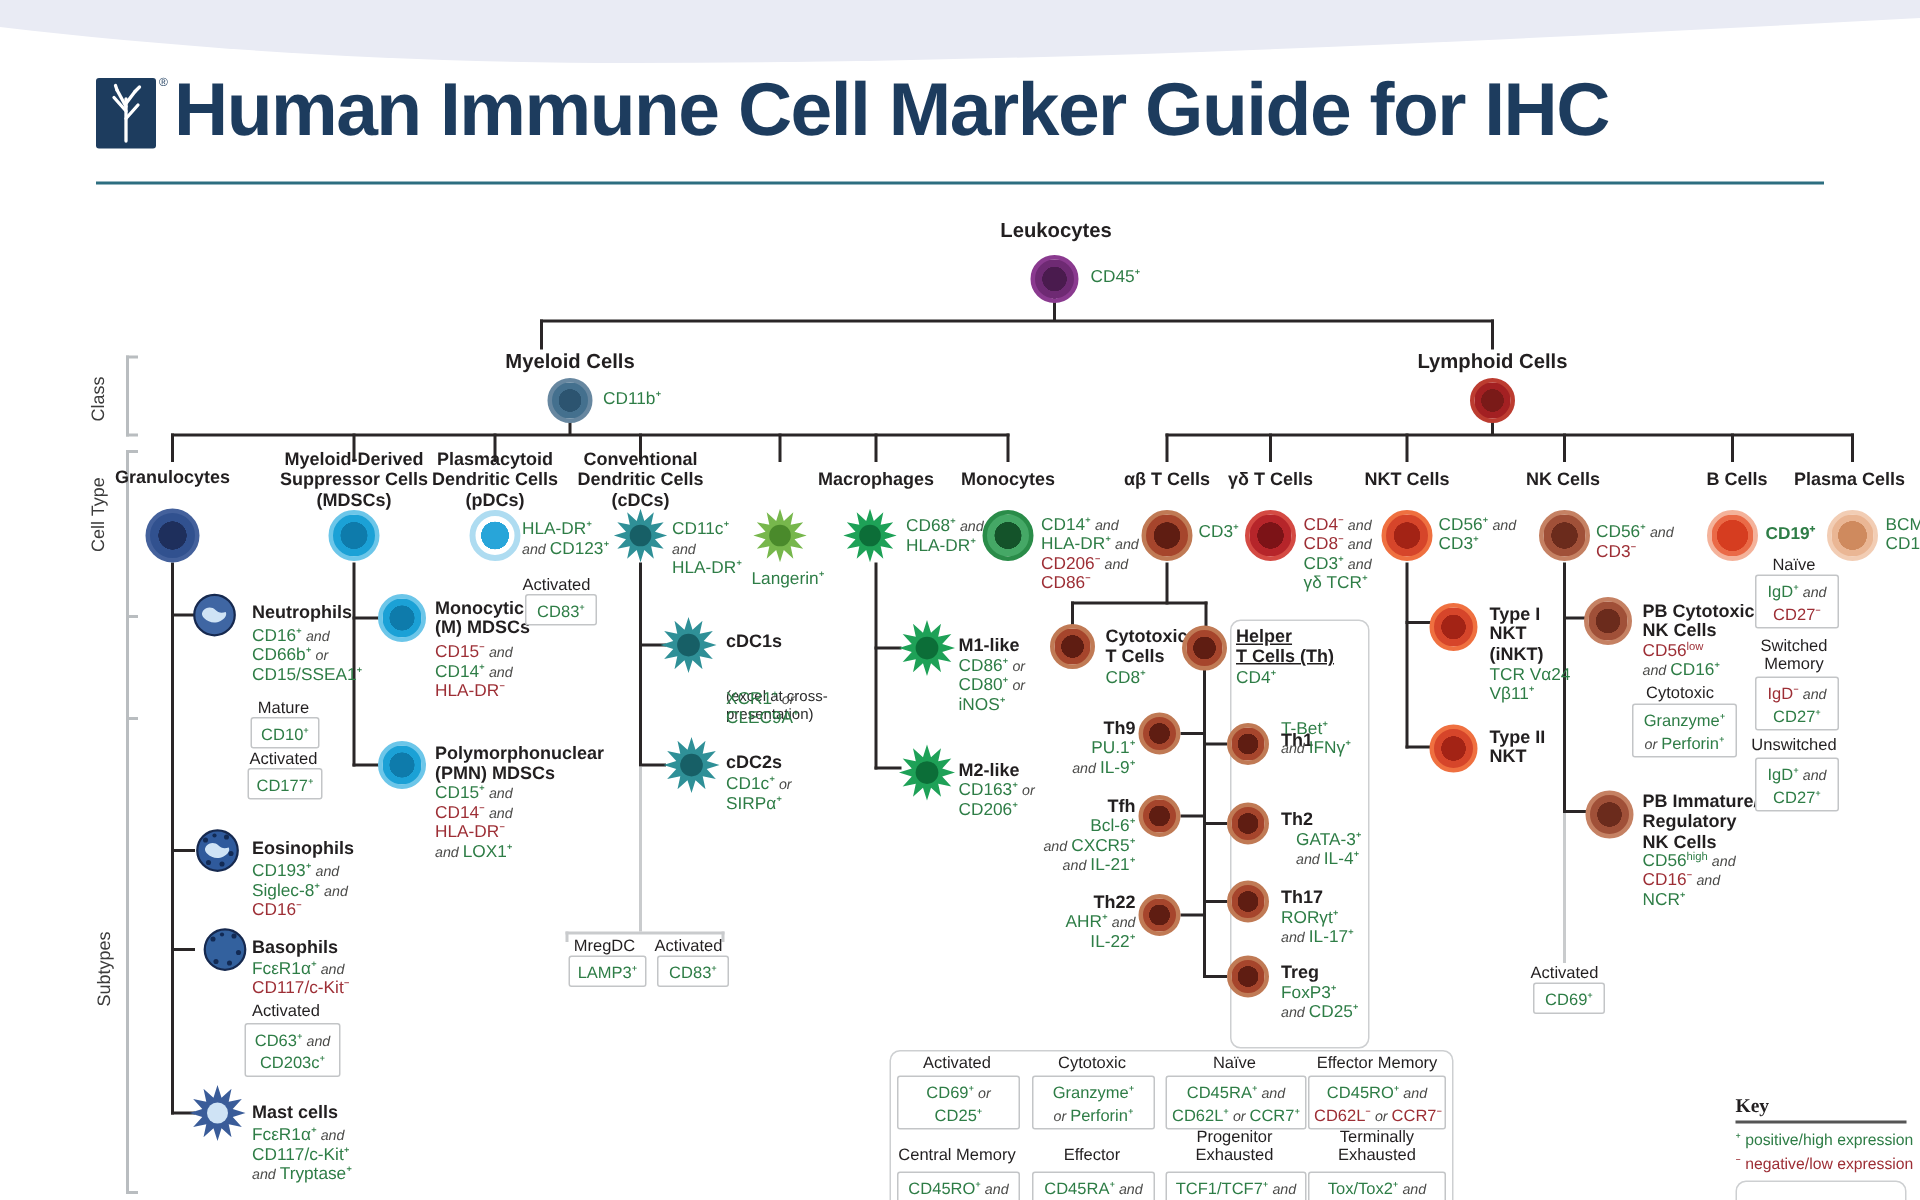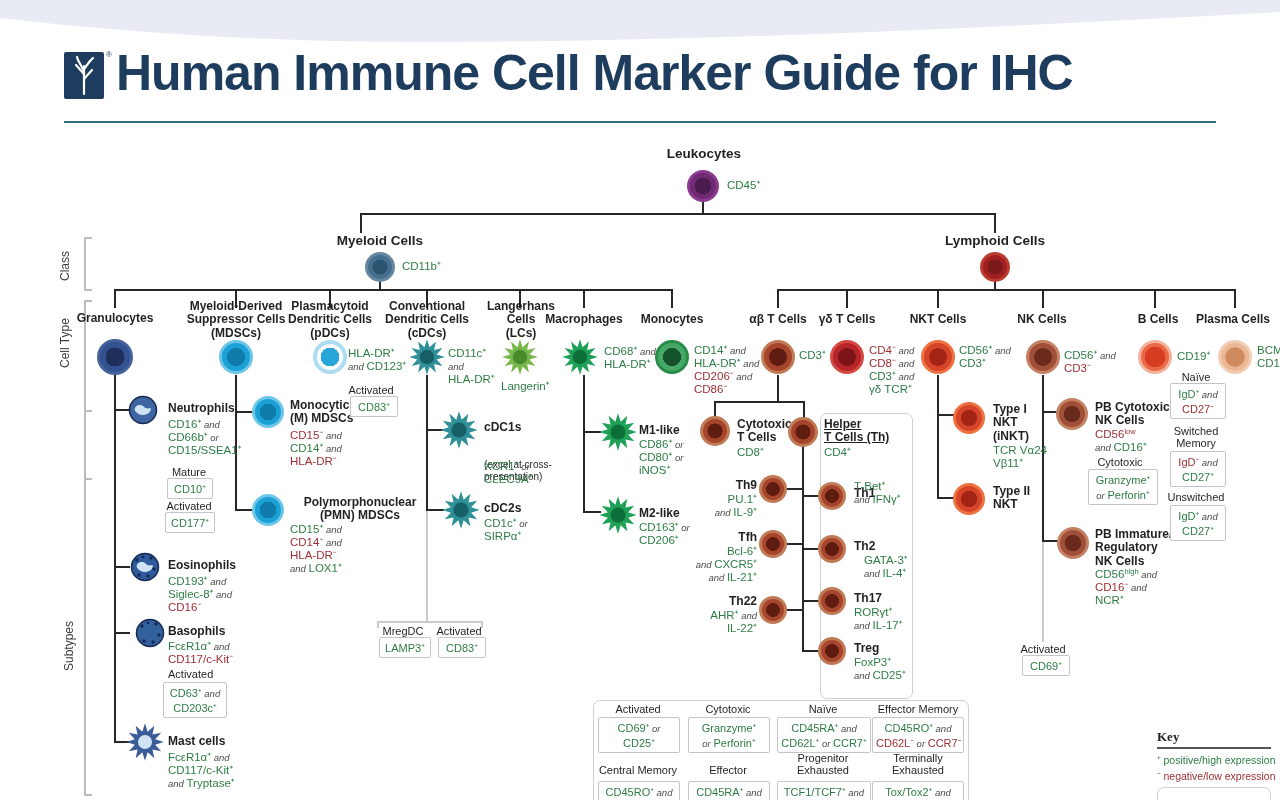--- a/index.html
+++ b/index.html
@@ -201,23 +201,20 @@
   <span class="icon" style="left:407px;top:337px;"><svg width="40" height="40" viewBox="0 0 36 36">
         <polygon points="34,18 26.7,20.3 31.9,26 24.4,24.4 26,31.9 20.3,26.7 18,34 15.7,26.7 10,31.9 11.6,24.4 4.1,26 9.3,20.3 2,18 9.3,15.7 4.1,10 11.6,11.6 10,4.1 15.7,9.3 18,2 20.3,9.3 26,4.1 24.4,11.6 31.9,10 26.7,15.7" fill="#2f9097"></polygon>
         <circle cx="18" cy="18" r="6.5" fill="#175f66"></circle>
       </svg></span>
   <div class="abs mk" style="left:448px;top:347px;">
       <div class="mline"><span class="g-p">CD11c⁺</span></div>
       <div class="mline"><span class="g-c">and</span></div>
       <div class="mline"><span class="g-p">HLA-DR⁺</span></div>
     </div>
 
-  <div class="abs tc" style="left:466px;top:300px;width:110px;">Langerhans
-Cells
-(LCs)</div>
   <span class="icon" style="left:500px;top:337px;"><svg width="40" height="40" viewBox="0 0 36 36">
         <polygon points="34,18 26.7,20.3 31.9,26 24.4,24.4 26,31.9 20.3,26.7 18,34 15.7,26.7 10,31.9 11.6,24.4 4.1,26 9.3,20.3 2,18 9.3,15.7 4.1,10 11.6,11.6 10,4.1 15.7,9.3 18,2 20.3,9.3 26,4.1 24.4,11.6 31.9,10 26.7,15.7" fill="#77b74c"></polygon>
         <circle cx="18" cy="18" r="6.5" fill="#4a8a2b"></circle>
       </svg></span>
   <div class="abs mk" style="left:501px;top:380px;">
       <div class="mline"><span class="g-p">Langerin⁺</span></div>
     </div>
 
   <div class="abs tc" style="left:534px;top:313px;width:100px;">Macrophages</div>
   <span class="icon" style="left:560px;top:337px;"><svg width="40" height="40" viewBox="0 0 36 36">
@@ -262,21 +259,21 @@
 
   <div class="abs tc" style="left:997px;top:313px;width:90px;">NK Cells</div>
   <div class="cell c-nk" style="left:1026px;top:340px;width:34px;height:34px;"></div>
   <div class="abs mk" style="left:1064px;top:349px;">
       <div class="mline"><span class="g-p">CD56⁺</span><span class="g-c"> and</span></div>
       <div class="mline"><span class="g-n">CD3⁻</span></div>
     </div>
 
   <div class="abs tc" style="left:1118px;top:313px;width:80px;">B Cells</div>
   <div class="cell c-b" style="left:1138px;top:340px;width:34px;height:34px;"></div>
-  <div class="abs mk" style="left:1177px;top:350px;">
+  <div class="abs mk" style="left:1177px;top:350px;font-weight:bold;">
       <div class="mline"><span class="g-p">CD19⁺</span></div>
     </div>
 
   <div class="abs tc" style="left:1183px;top:313px;width:100px;">Plasma Cells</div>
   <div class="cell c-plasma" style="left:1218px;top:340px;width:34px;height:34px;"></div>
   <div class="abs mk" style="left:1257px;top:344px;">
       <div class="mline"><span class="g-p">BCMA⁺</span></div>
       <div class="mline"><span class="g-p">CD138⁺</span></div>
     </div>
 
@@ -353,21 +350,21 @@
 
   <div class="cell c-mdsc" style="left:252px;top:396px;width:32px;height:32px;"></div>
   <div class="abs tl" style="left:290px;top:399px;width:140px;">Monocytic
 (M) MDSCs</div>
   <div class="abs mk" style="left:290px;top:429px;">
       <div class="mline"><span class="g-n">CD15⁻</span><span class="g-c"> and</span></div>
       <div class="mline"><span class="g-p">CD14⁺</span><span class="g-c"> and</span></div>
       <div class="mline"><span class="g-n">HLA-DR⁻</span></div>
     </div>
   <div class="cell c-mdsc" style="left:252px;top:494px;width:32px;height:32px;"></div>
-  <div class="abs tl" style="left:290px;top:496px;width:140px;text-align:center;">Polymorphonuclear
+  <div class="abs tl" style="left:290px;top:496px;width:140px;">Polymorphonuclear
 (PMN) MDSCs</div>
   <div class="abs mk" style="left:290px;top:523px;">
       <div class="mline"><span class="g-p">CD15⁺</span><span class="g-c"> and</span></div>
       <div class="mline"><span class="g-n">CD14⁻</span><span class="g-c"> and</span></div>
       <div class="mline"><span class="g-n">HLA-DR⁻</span></div>
       <div class="mline"><span class="g-c">and </span><span class="g-p">LOX1⁺</span></div>
     </div>
 
   <span class="icon" style="left:438px;top:409px;"><svg width="42" height="42" viewBox="0 0 36 36">
         <polygon points="34,18 26.7,20.3 31.9,26 24.4,24.4 26,31.9 20.3,26.7 18,34 15.7,26.7 10,31.9 11.6,24.4 4.1,26 9.3,20.3 2,18 9.3,15.7 4.1,10 11.6,11.6 10,4.1 15.7,9.3 18,2 20.3,9.3 26,4.1 24.4,11.6 31.9,10 26.7,15.7" fill="#2f9097"></polygon>

